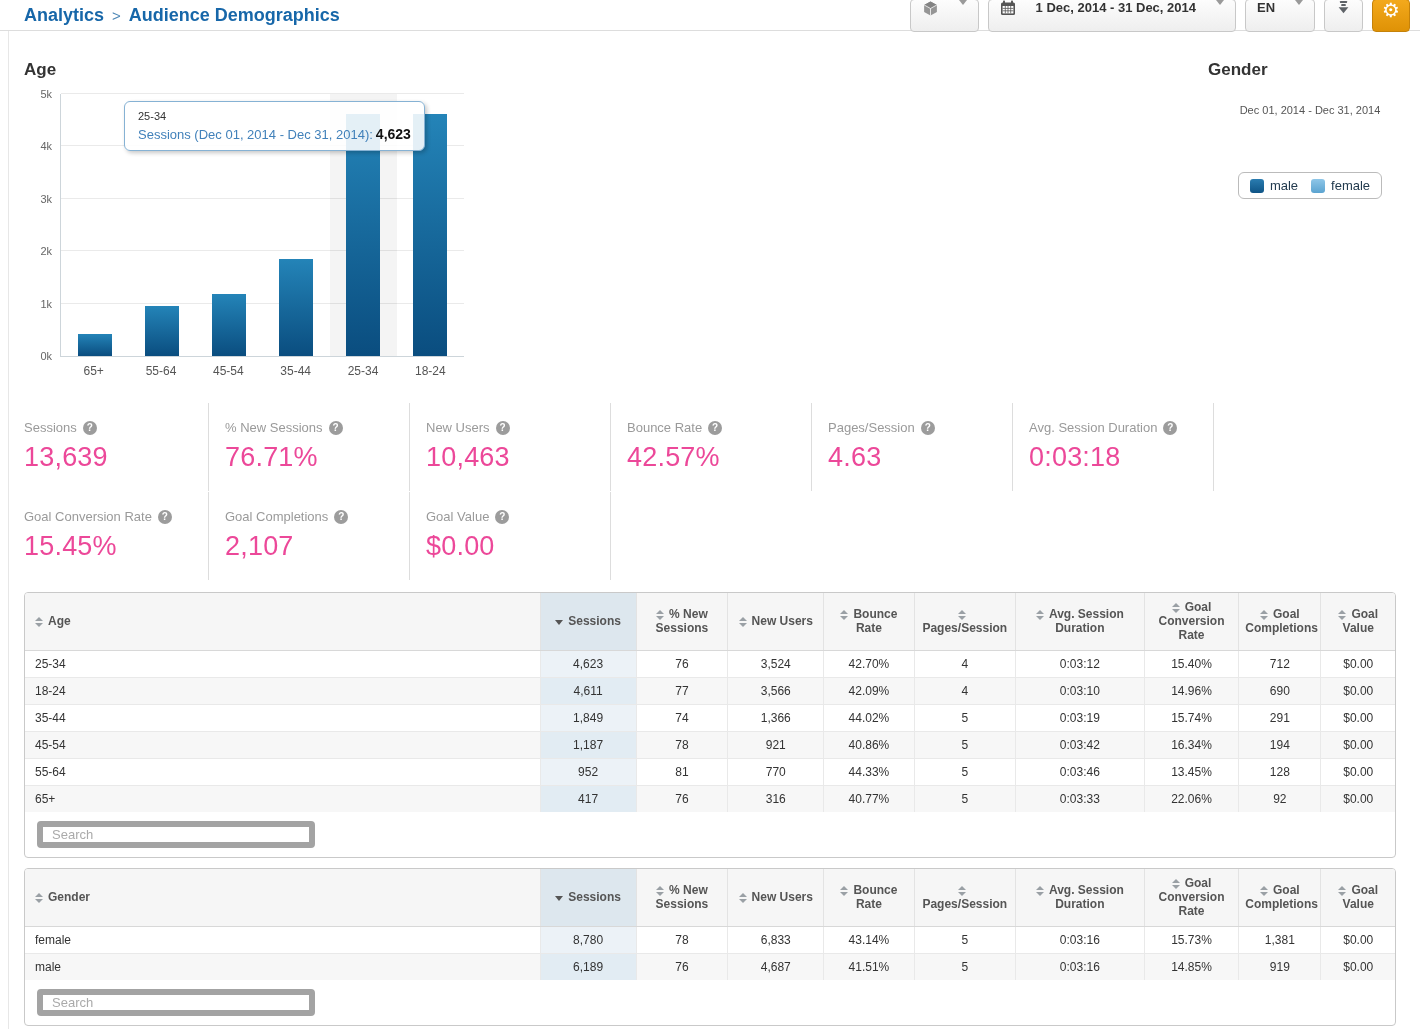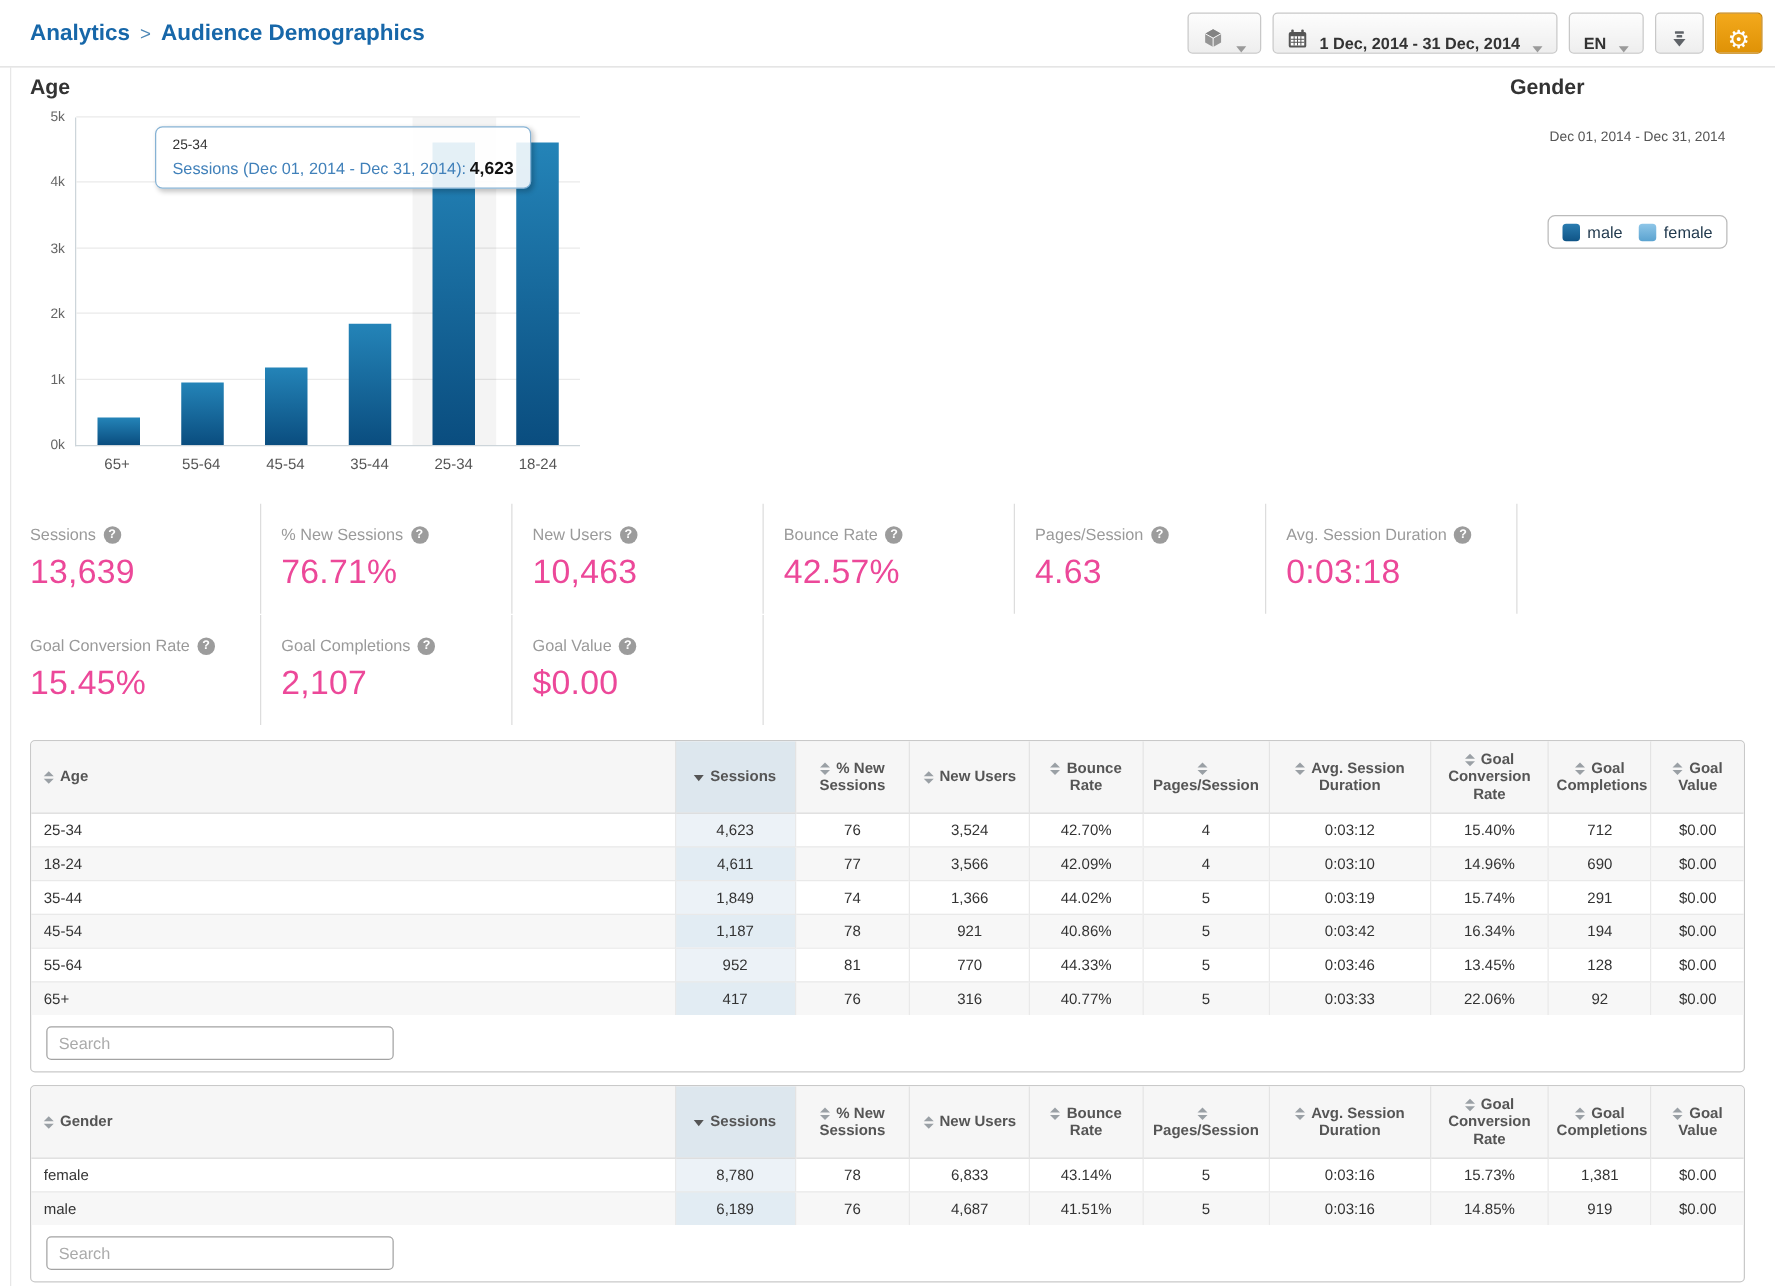--- a/index.html
+++ b/index.html
@@ -5,30 +5,30 @@
   * { box-sizing: border-box; margin: 0; padding: 0; }
   body {
     width: 1420px; height: 1029px; position: relative; overflow: hidden;
     background: #fff; color: #333;
     font-family: "Liberation Sans", "DejaVu Sans", sans-serif;
   }
   .left-edge { position:absolute; left:8px; top:0; bottom:0; width:1px; background:#e7e7e7; }
 
   
   .top-bar {
-    position:absolute; left:0; top:0; width:100%; height:54px; background:#fff;
+    position:absolute; left:0; top:0; width:100%; height:31px; background:#fff;
     border-bottom:1px solid #ddd; display:flex; align-items:center;
     justify-content:space-between; padding:0 10px 0 24px; z-index:10;
   }
   .breadcrumb { font-size:18px; font-weight:700; color:#1767a9; display:flex; gap:8px; align-items:baseline; }
   .breadcrumb a { color:#1767a9; text-decoration:none; cursor:pointer; }
   .breadcrumb .sep { color:#4d87b6; font-size:15px; font-weight:400; }
   .toolbar { display:flex; gap:9px; align-items:center; }
   .btn {
-    height:33px; display:inline-flex; align-items:flex-end; gap:10px; padding:0 11px;
+    height:33px; display:inline-flex; align-items:flex-start; gap:20px; padding:0 11px;
     border:1px solid #c8c8c8; border-radius:4px; background:linear-gradient(#fdfdfd,#eeeeee);
     font-size:13px; font-weight:700; color:#333; cursor:pointer; font-family:inherit;
   }
   .caret { width:0; height:0; border-left:4px solid transparent; border-right:4px solid transparent; border-top:5px solid #9a9a9a; }
   .btn.gear { background:linear-gradient(#f3a91c,#df9206); border-color:#c5820a; padding:0 9px; }
   .gear-glyph { color:#fff; font-size:20px; line-height:1; }
 
   
   .age-section { position:absolute; left:24px; top:60px; width:450px; }
   .section-title { font-size:17px; font-weight:700; color:#333; }
@@ -91,21 +91,21 @@
   tbody td:first-child { text-align:left; padding-left:10px; border-left:none; }
   tbody tr.alt td { background:#f7f7f7; }
   tbody td.hl { background:#ecf2f7; }
   tbody tr.alt td.hl { background:#e2ecf3; }
   .sorters { display:inline-flex; flex-direction:column; gap:2px; margin-right:5px; vertical-align:middle; }
   .sorters i { display:block; width:0; height:0; border-left:4px solid transparent; border-right:4px solid transparent; }
   .sorters .up { border-bottom:4px solid #9aa0a5; }
   .sorters .down { border-top:4px solid #9aa0a5; }
   .sort-desc { display:inline-block; width:0; height:0; border-left:4px solid transparent; border-right:4px solid transparent; border-top:5px solid #555; margin-right:5px; vertical-align:middle; }
   .search-row { padding:9px 12px; }
-  .search-input { width:278px; height:27px; border:1px solid #a3a3a3; border-radius:4px; padding:0 9px; font-size:13px; color:#333; outline:none; font-family:inherit; }
+  .search-input { width:278px; height:27px; border:6px solid #a3a3a3; border-radius:4px; padding:0 9px; font-size:13px; color:#333; outline:none; font-family:inherit; }
   .search-input::placeholder { color:#aaa; }
 </style>
 </head>
 <body>
 
 <div class="left-edge"></div>
 
 <header class="top-bar">
   <div class="breadcrumb">
     <a>Analytics</a>

